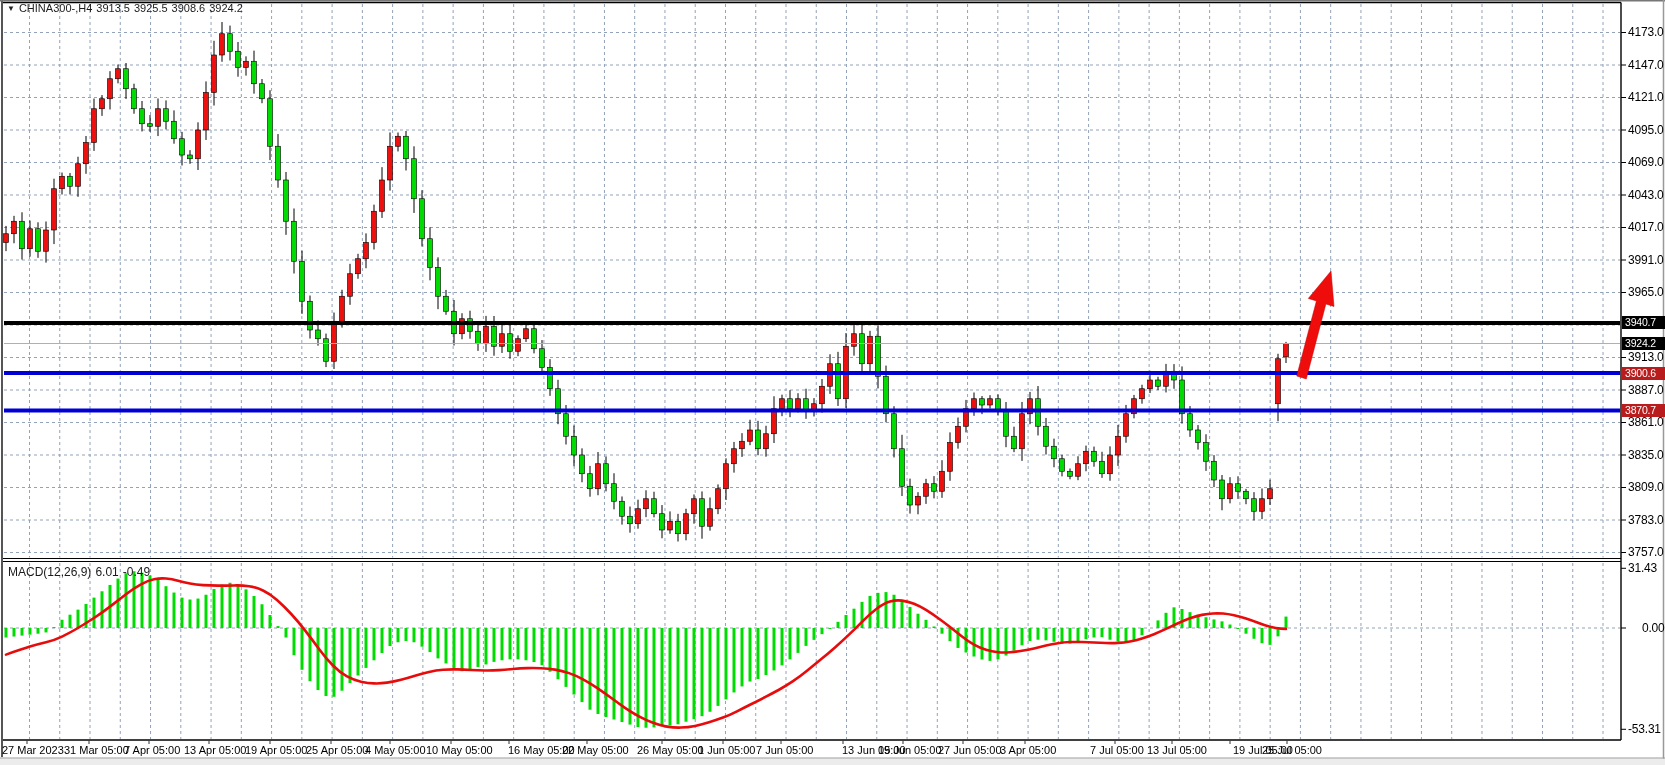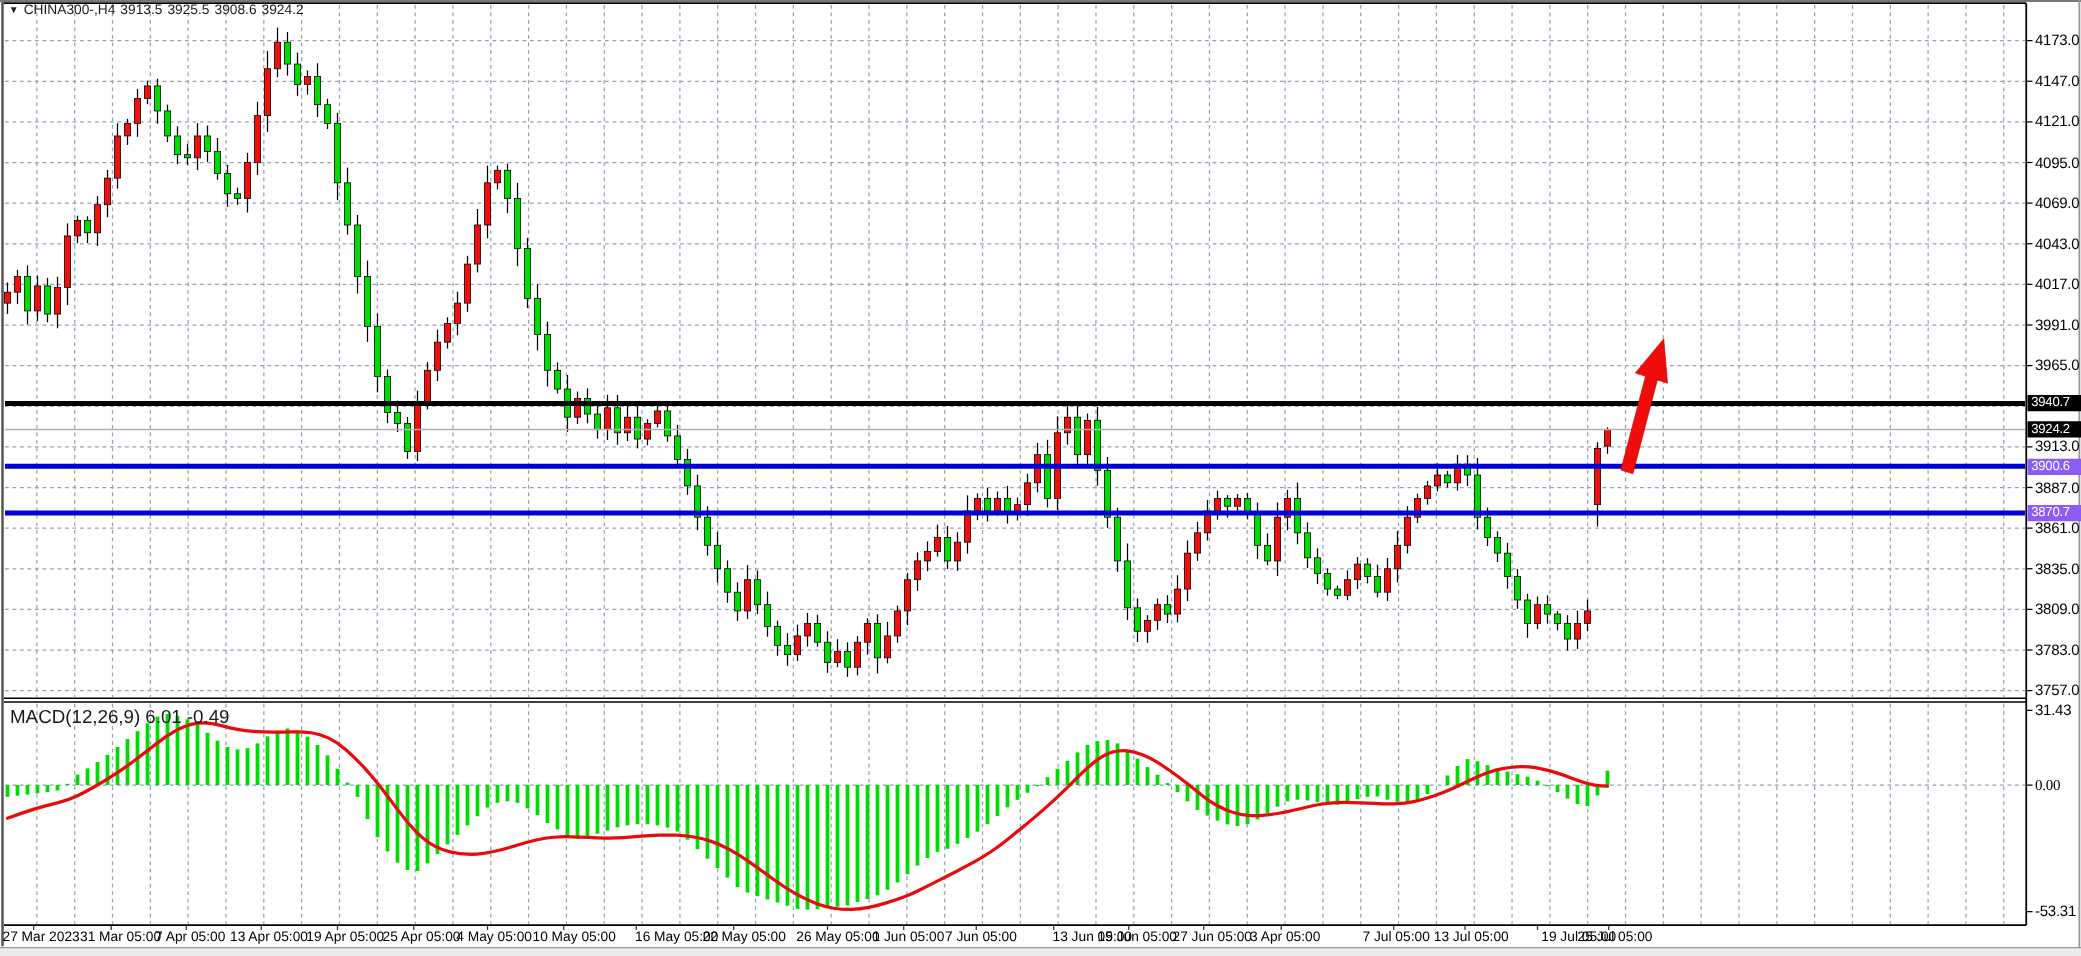--- a/index.html
+++ b/index.html
@@ -2,27 +2,27 @@
 <html><head>
 <meta charset="utf-8">
 <style>
   html,body{margin:0;padding:0;background:#fff;}
   body{width:1665px;height:765px;overflow:hidden;font-family:"Liberation Sans",sans-serif;}
   #win{position:relative;width:1418px;height:765px;background:#fff;}
   #chart-svg{position:absolute;left:0;top:0;}
   .hdr{position:absolute;left:7px;top:2px;font-size:11px;color:#1a1a1a;white-space:nowrap;z-index:5;}
   .hdr .tri{font-size:8px;color:#222;margin-right:4px;vertical-align:1px;}
   .hdr span{margin-right:4px;}
-  .macd-hdr{position:absolute;left:8px;top:565px;font-size:15px;color:#1a1a1a;white-space:nowrap;z-index:5;}
+  .macd-hdr{position:absolute;left:8px;top:565px;font-size:12px;color:#1a1a1a;white-space:nowrap;z-index:5;}
   .macd-hdr span{margin-right:4px;}
   .axis-label{position:absolute;font-size:12px;color:#000;letter-spacing:-0.2px;height:13px;line-height:13px;}
   .date-label{position:absolute;top:744px;font-size:11px;color:#000;white-space:nowrap;}
   .tag{position:absolute;left:1622px;width:41px;height:13px;line-height:13px;font-size:10.5px;color:#fff;padding-left:3px;letter-spacing:-0.2px;z-index:6;}
   .tag.black{background:#000;}
-  .tag.blue{background:#8b5cf6;}
+  .tag.blue{background:#b91c1c;}
   #price-axis{position:absolute;left:1621px;top:0;width:44px;height:740px;}
   #time-axis{position:absolute;left:0;top:740px;width:1665px;height:18px;padding-left:25px;}
 </style>
 </head>
 <body>
 
 <div id="win">
   <svg id="chart-svg" width="1665" height="765">
       <line x1="29.5" y1="4" x2="29.5" y2="557.5" stroke="#92a2b8" stroke-width="1" stroke-dasharray="3,3"></line>
       <line x1="29.5" y1="563" x2="29.5" y2="739" stroke="#92a2b8" stroke-width="1" stroke-dasharray="3,3"></line>
@@ -711,21 +711,21 @@
       <div class="axis-label" style="top: 253.5px; left: 7px;">3991.0</div>
       <div class="axis-label" style="top: 286px; left: 7px;">3965.0</div>
       <div class="axis-label" style="top: 351px; left: 7px;">3913.0</div>
       <div class="axis-label" style="top: 383.5px; left: 7px;">3887.0</div>
       <div class="axis-label" style="top: 416px; left: 7px;">3861.0</div>
       <div class="axis-label" style="top: 448.5px; left: 7px;">3835.0</div>
       <div class="axis-label" style="top: 481px; left: 7px;">3809.0</div>
       <div class="axis-label" style="top: 513.5px; left: 7px;">3783.0</div>
       <div class="axis-label" style="top: 546px; left: 7px;">3757.0</div>
       <div class="axis-label" style="top: 561.783px; left: 7px;">31.43</div>
-      <div class="axis-label" style="top: 621.5px; left: 7px; font-family: Liberation Serif, serif;">0.00</div>
+      <div class="axis-label" style="top: 621.5px; left: 21px;">0.00</div>
       <div class="axis-label" style="top: 722.789px; left: 7px;">-53.31</div>
     </div>
   <div id="time-axis">
       <div class="date-label" style="left: 2px; top: 4px;">27 Mar 2023</div>
       <div class="date-label" style="left: 64px; top: 4px;">31 Mar 05:00</div>
       <div class="date-label" style="left: 124px; top: 4px;">7 Apr 05:00</div>
       <div class="date-label" style="left: 184px; top: 4px;">13 Apr 05:00</div>
       <div class="date-label" style="left: 245px; top: 4px;">19 Apr 05:00</div>
       <div class="date-label" style="left: 306px; top: 4px;">25 Apr 05:00</div>
       <div class="date-label" style="left: 365px; top: 4px;">4 May 05:00</div>

